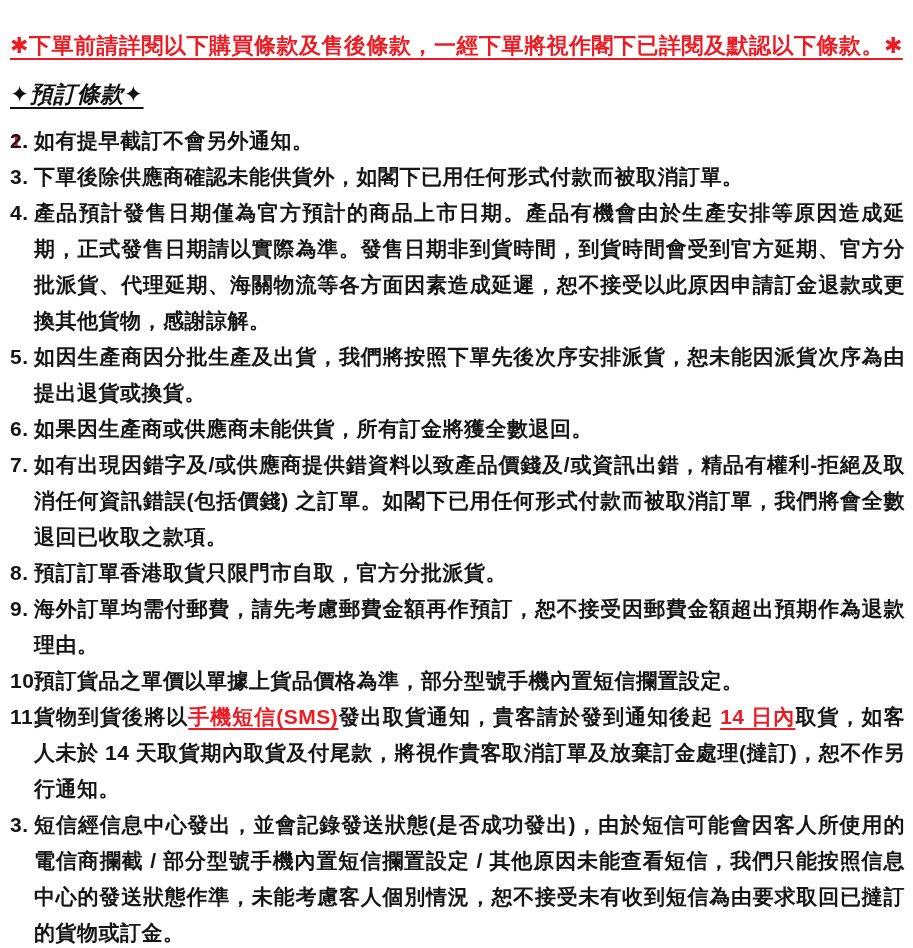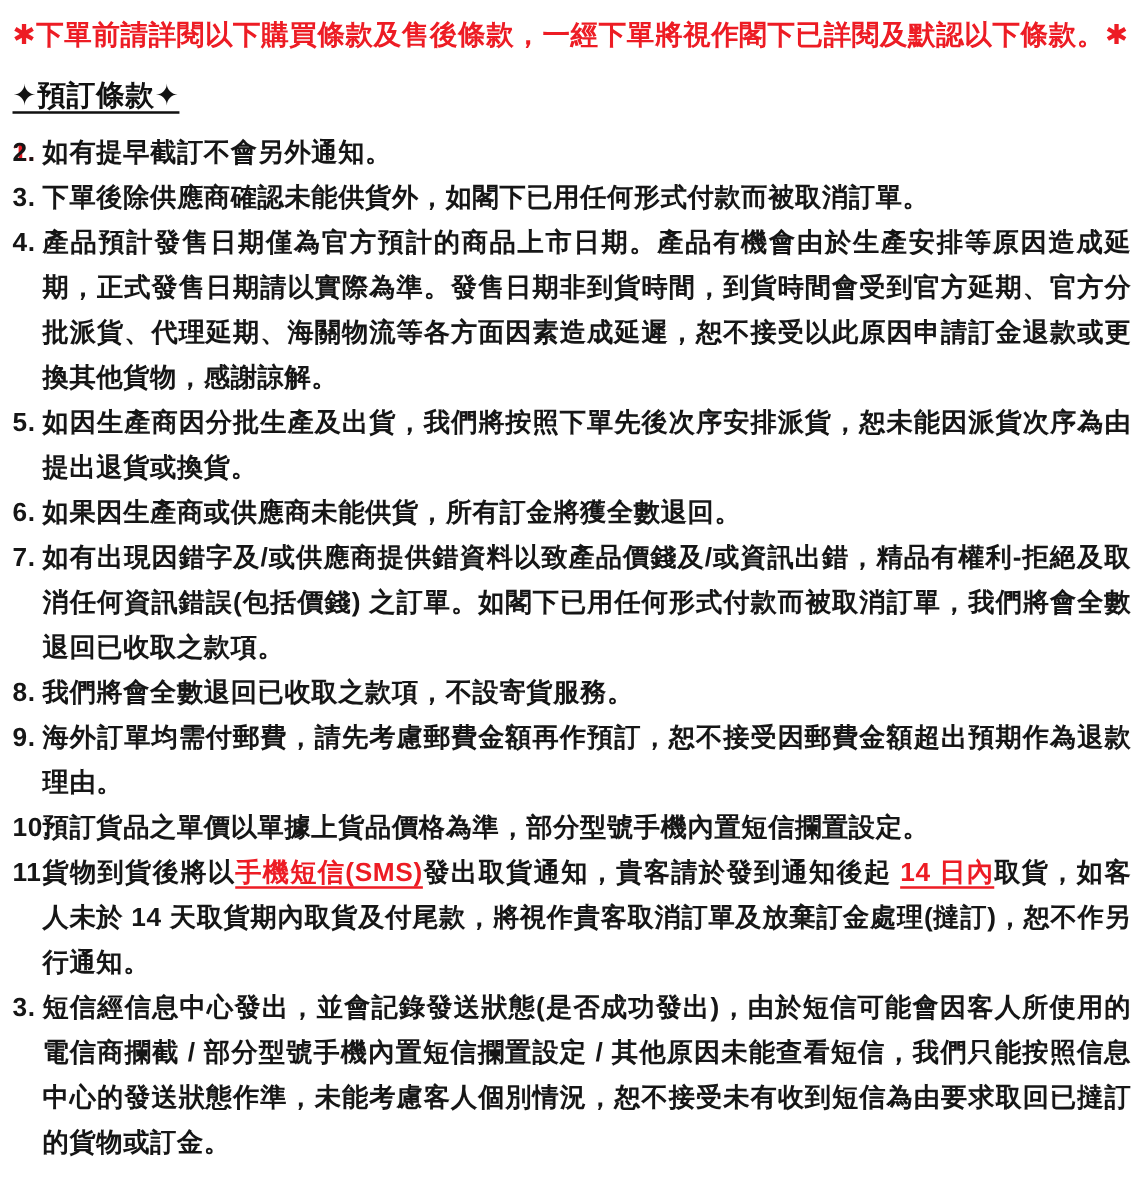--- a/index.html
+++ b/index.html
@@ -19,25 +19,27 @@
   .page {
     box-sizing: border-box;
     width: 913px;
     padding: 12px 8px 0 10px;
   }
   .header-warning {
     color: #ed1c24;
     font-size: 22px;
     line-height: 32px;
     letter-spacing: 0.5px;
+    text-decoration: underline;
     text-decoration-thickness: 2px;
     text-underline-offset: 5px;
     text-decoration-skip-ink: none;
+    margin-top: 18px;
   }
-  .section-title-row { margin-top: 17px; }
+  .section-title-row { margin-top: 17px; font-style: italic; }
   .section-title {
     display: inline-block;
     color: #111111;
     font-size: 23px;
     line-height: 30px;
     letter-spacing: 0.5px;
     text-decoration: underline;
     text-decoration-thickness: 2px;
     text-underline-offset: 5px;
     text-decoration-skip-ink: none;
@@ -111,21 +113,21 @@
       <span>如果因生產商或供應商未能供貨，所有訂金將獲全數退回。</span>
     </div>
 
     <div class="term">
       <span class="term-num">7.</span>
       <span>如有出現因錯字及/或供應商提供錯資料以致產品價錢及/或資訊出錯，精品有權利-拒絕及取消任何資訊錯誤(包括價錢) 之訂單。如閣下已用任何形式付款而被取消訂單，我們將會全數退回已收取之款項。</span>
     </div>
 
     <div class="term">
       <span class="term-num">8.</span>
-      <span>我們將會全數退回已收取之款項，不設寄貨服務。</span>
+      <span>預訂訂單香港取貨只限門市自取，官方分批派貨。</span>
     </div>
 
     <div class="term">
       <span class="term-num">9.</span>
       <span>海外訂單均需付郵費，請先考慮郵費金額再作預訂，恕不接受因郵費金額超出預期作為退款理由。</span>
     </div>
 
     <div class="term">
       <span class="term-num">10.</span>
       <span>預訂貨品之單價以單據上貨品價格為準，部分型號手機內置短信攔置設定。</span>

